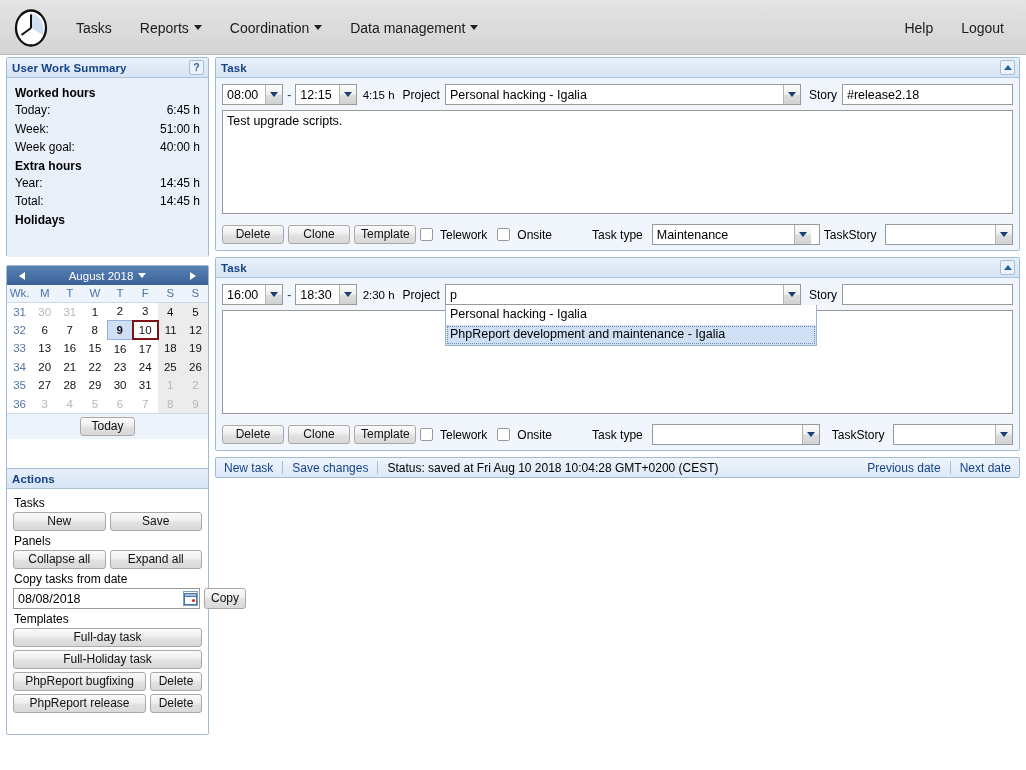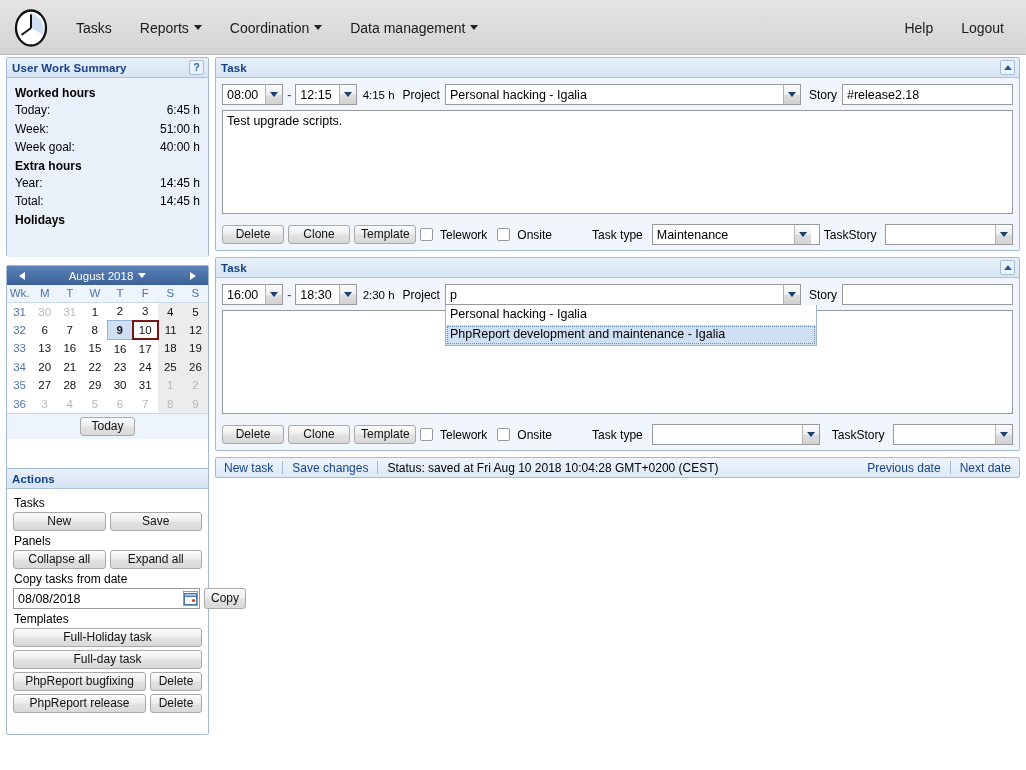--- a/index.html
+++ b/index.html
@@ -357,22 +357,22 @@
             <rect x="0.5" y="1.5" width="12" height="11" fill="#fff" stroke="#4a74ad"></rect>
             <rect x="0.5" y="1.5" width="12" height="3" fill="#9fc0e4" stroke="#4a74ad"></rect>
             <circle cx="9.5" cy="8.5" r="1.6" fill="#c0392b"></circle>
           </svg>
         </div>
       </div>
       <div class="btn" style="width:52px;height:21px;line-height:19px;">Copy</div>
     </div>
     <div class="grp-label">Templates</div>
     <div id="templates-list">
+        <div class="btn tmpl-btn">Full-day task</div>
         <div class="btn tmpl-btn">Full-Holiday task</div>
-        <div class="btn tmpl-btn">Full-day task</div>
         <div class="btnrow">
           <div class="btn" style="flex: 1 1 0%;">PhpReport bugfixing</div>
           <div class="btn" style="width: 52px;">Delete</div>
         </div>
         <div class="btnrow">
           <div class="btn" style="flex: 1 1 0%;">PhpReport release</div>
           <div class="btn" style="width: 52px;">Delete</div>
         </div>
       </div>
   </div>

